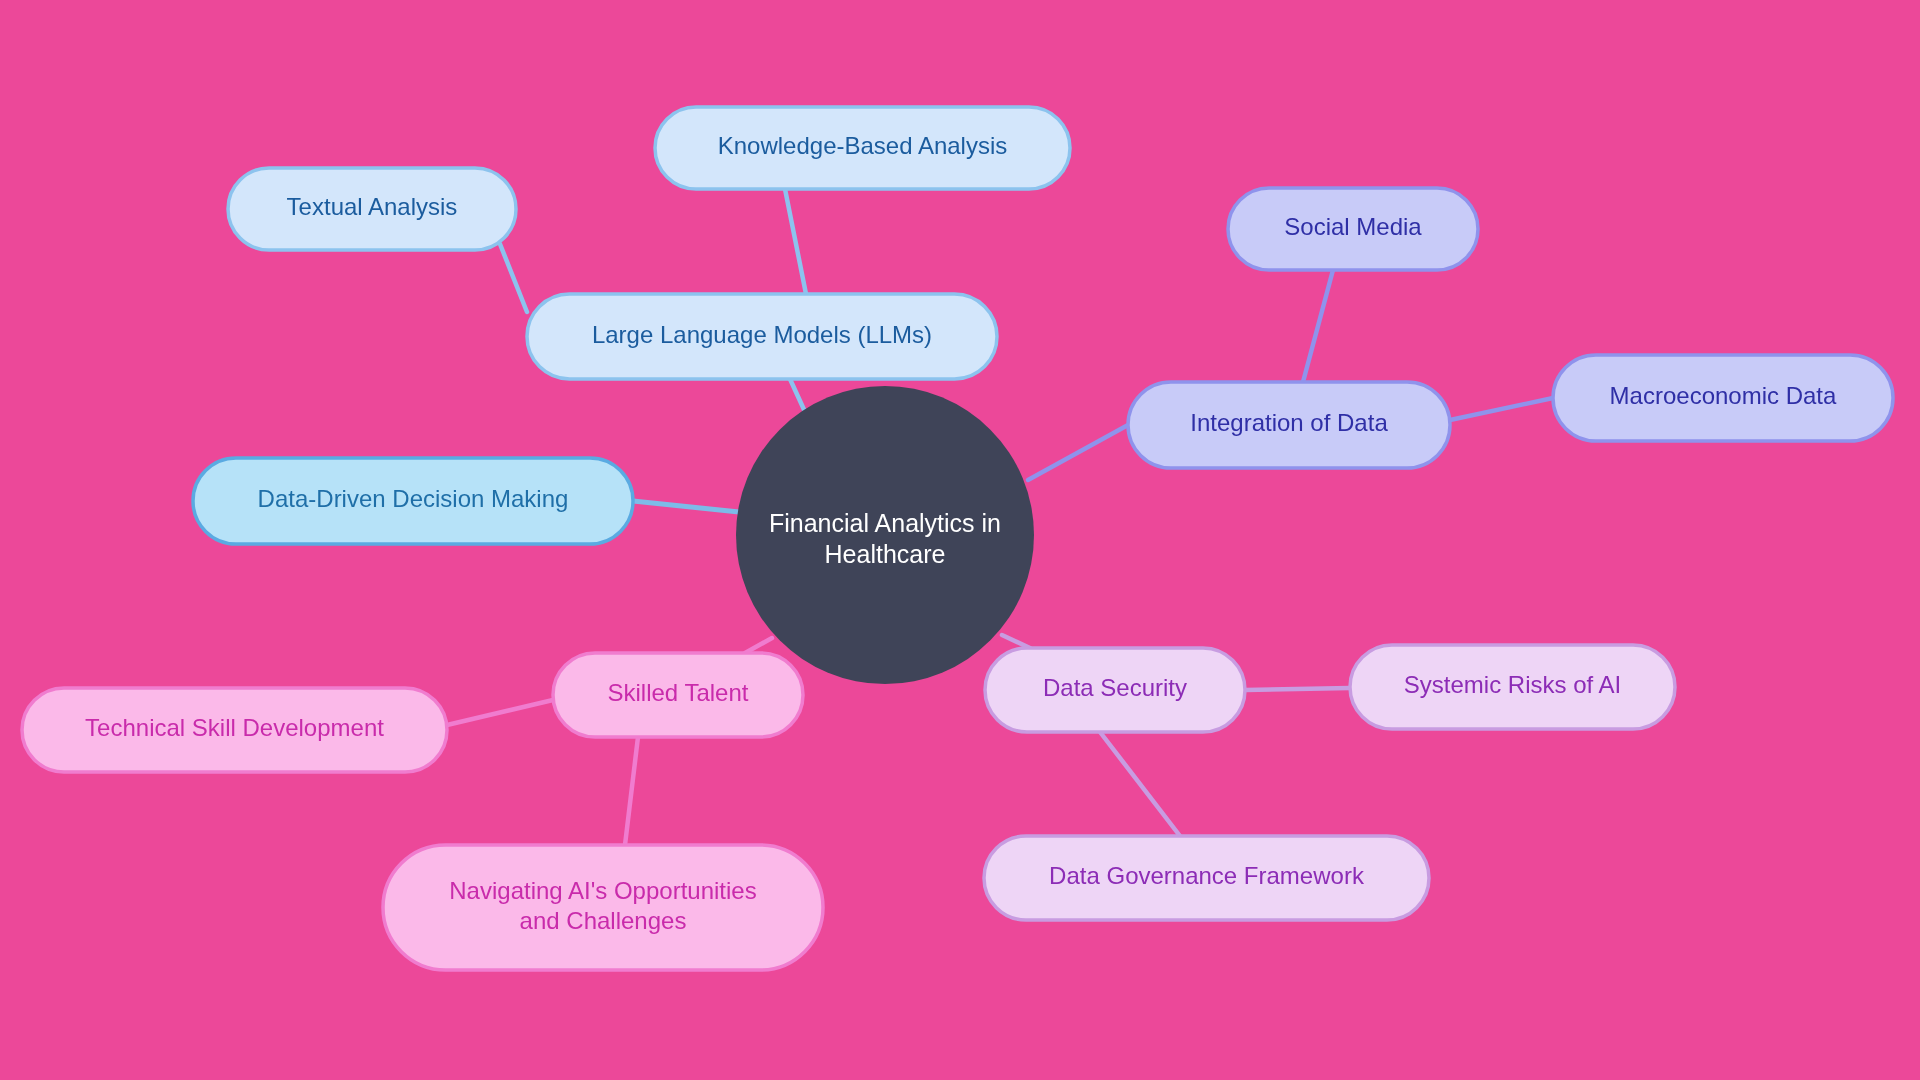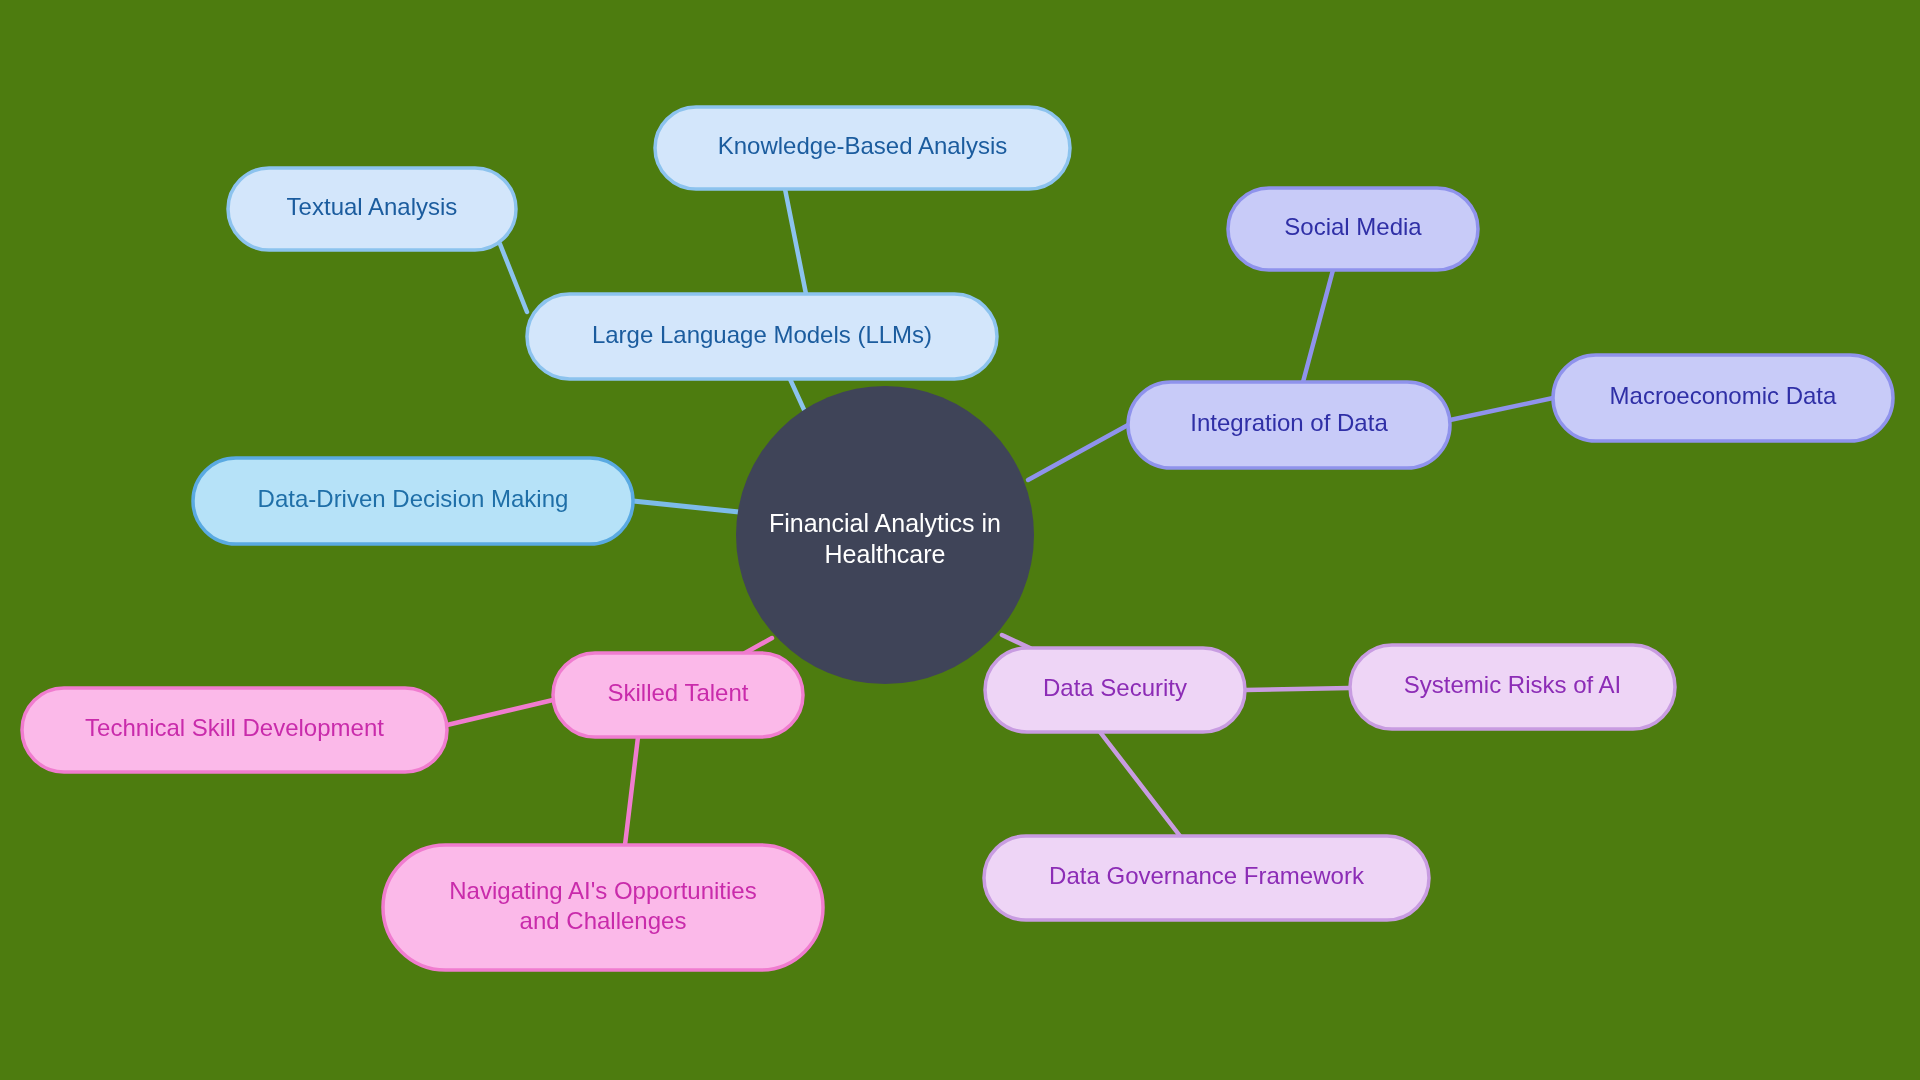--- a/index.html
+++ b/index.html
@@ -43,21 +43,21 @@
   .root-label {
     font-family: "Liberation Sans", sans-serif;
     text-anchor: middle;
     fill: #ffffff;
     font-size: 25px;
   }
 </style>
 </head>
 <body>
 
-<div id="canvas" style="background: #4d7c0f;">
+<div id="canvas" style="background: #ec4899;">
   <svg id="mindmap" viewBox="0 0 1920 1080">
     <g id="edges-layer">
         <path class="edge" d="M 806,414 L 790,379" stroke="#8cc3ee" stroke-width="4.5"></path>
         <path class="edge" d="M 806,294 L 785,189" stroke="#8cc3ee" stroke-width="4.5"></path>
         <path class="edge" d="M 527,312 L 500,244" stroke="#8cc3ee" stroke-width="4.5"></path>
         <path class="edge" d="M 739,512 L 633,501" stroke="#7dbbe8" stroke-width="5"></path>
         <path class="edge" d="M 1028,480 L 1128,425" stroke="#8f93ec" stroke-width="4.5"></path>
         <path class="edge" d="M 1303,382 L 1333,270" stroke="#8f93ec" stroke-width="4.5"></path>
         <path class="edge" d="M 1450,420 L 1553,398" stroke="#8f93ec" stroke-width="4.5"></path>
         <path class="edge" d="M 1002,635 L 1030,648" stroke="#c89ce1" stroke-width="4.5"></path>

